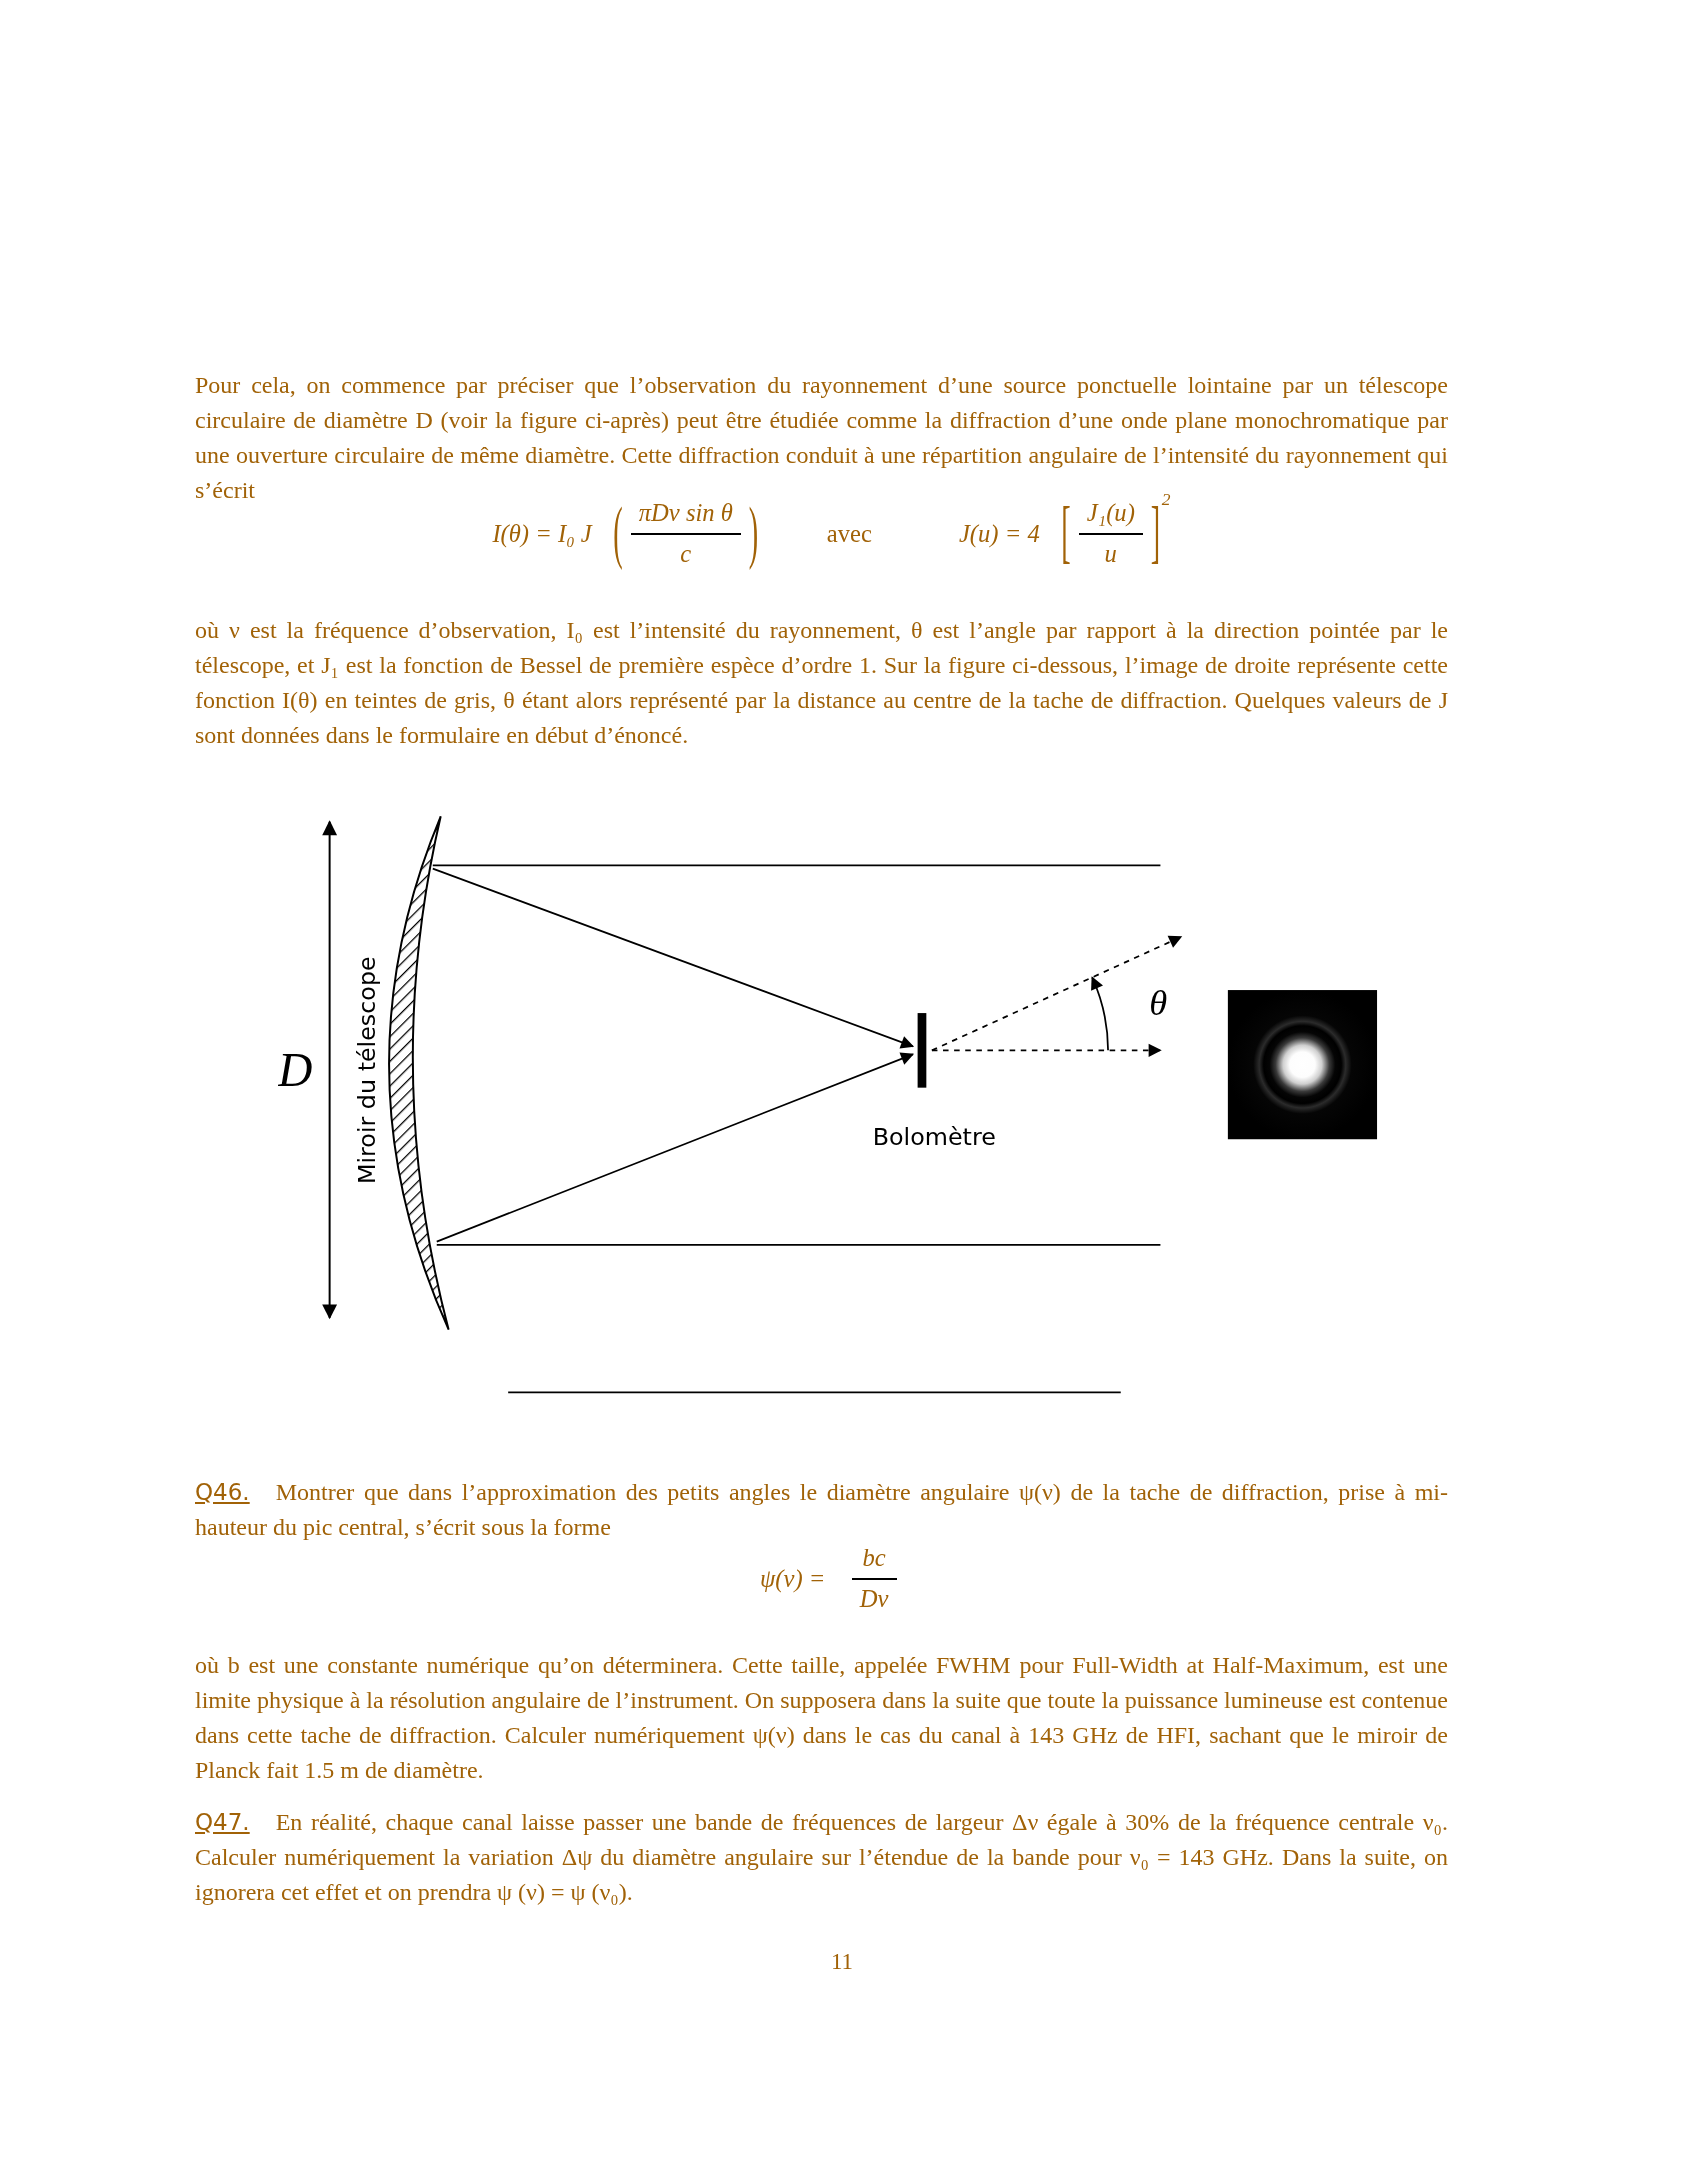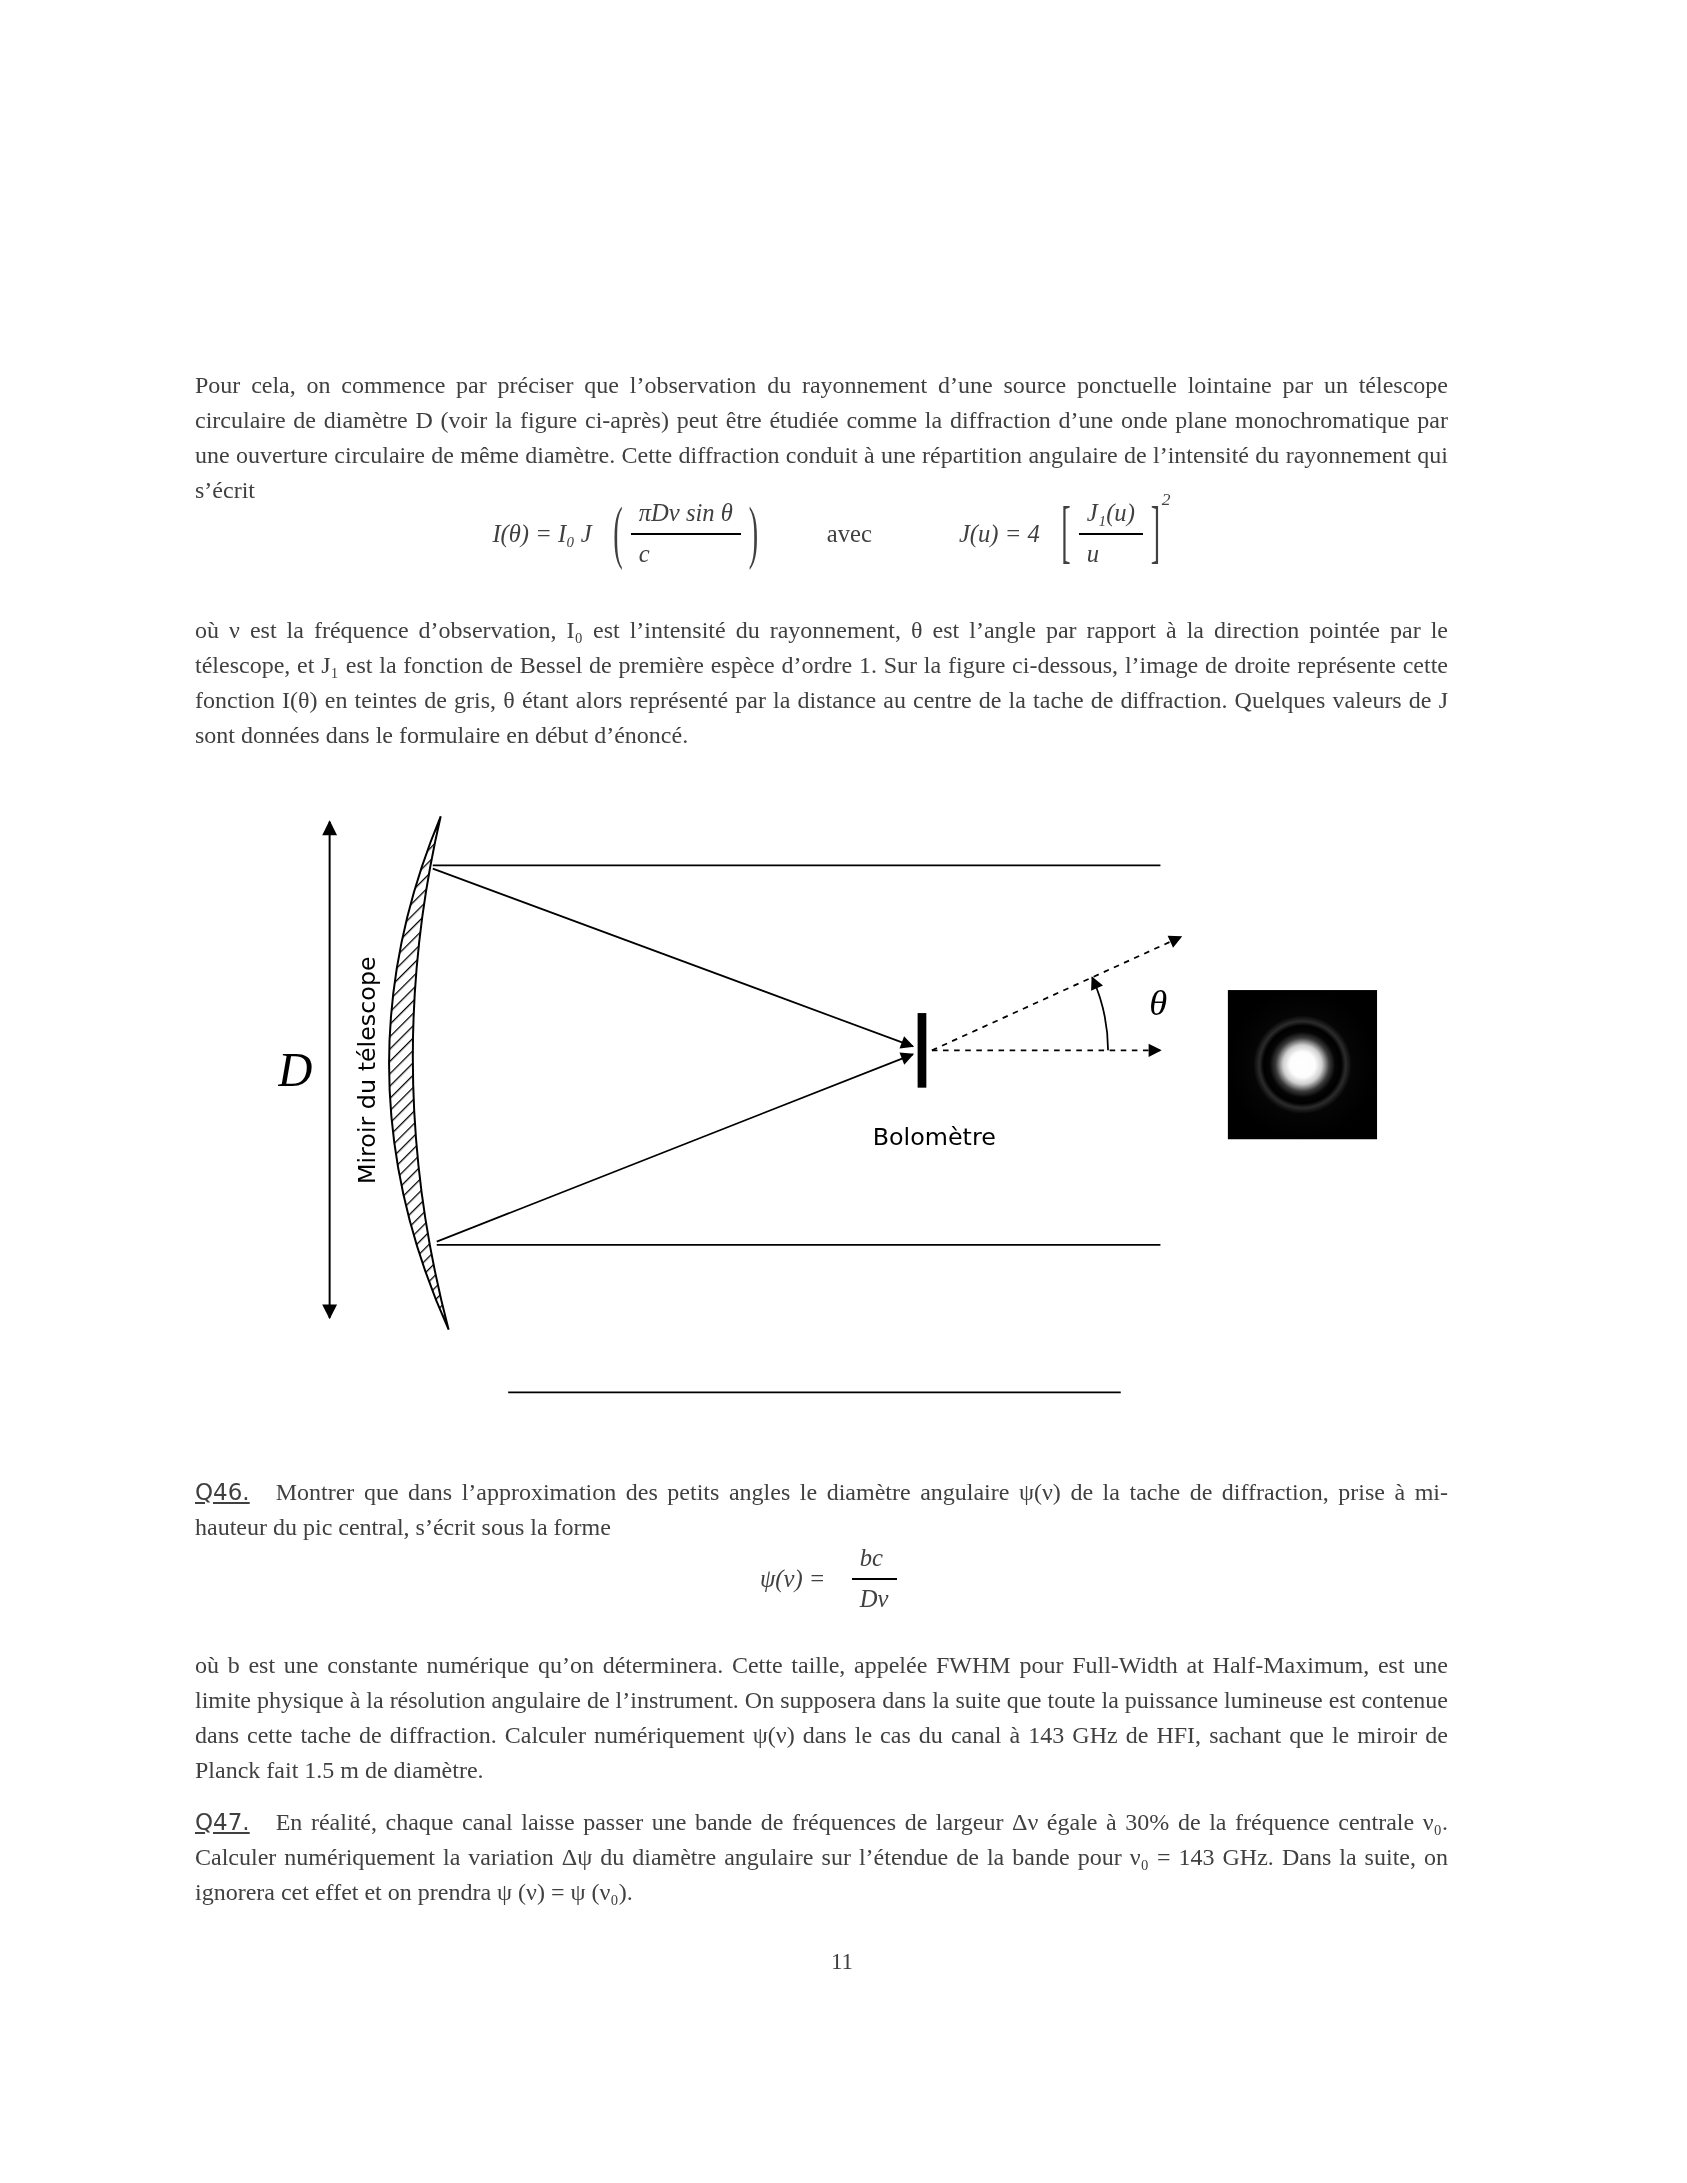--- a/index.html
+++ b/index.html
@@ -3,21 +3,21 @@
 <meta charset="utf-8">
 <style>
   * { box-sizing: border-box; }
   html, body { margin: 0; padding: 0; background: #ffffff; }
   .page {
     position: relative;
     width: 1687px;
     height: 2183px;
     background: #ffffff;
     font-family: "Liberation Serif", "DejaVu Serif", serif;
-    color: #404040;
+    color: #a16207;
     overflow: hidden;
   }
   .block {
     position: absolute;
     left: 195px;
     width: 1253px;
     font-size: 24px;
     line-height: 35px;
     text-align: justify;
   }
@@ -31,21 +31,21 @@
   .eq {
     position: absolute;
     left: 195px;
     width: 1253px;
     display: flex;
     align-items: center;
     justify-content: center;
     font-size: 24.6px;
   }
   .m { font-style: italic; }
-  .frac { display: inline-block; text-align: left; margin: 0 6.4px; }
+  .frac { display: inline-block; text-align: center; margin: 0 6.4px; }
   .fnum { display: block; padding: 0 8px 5.6px; }
   .fden { display: block; border-top: 2px solid #000; padding: 5.6px 8px 0; }
   .bigd {
     display: inline-block;
     transform: scaleY(2.45);
     font-size: 1.15em;
     line-height: 1;
     padding: 0 1.6px;
     font-weight: 400;
   }

